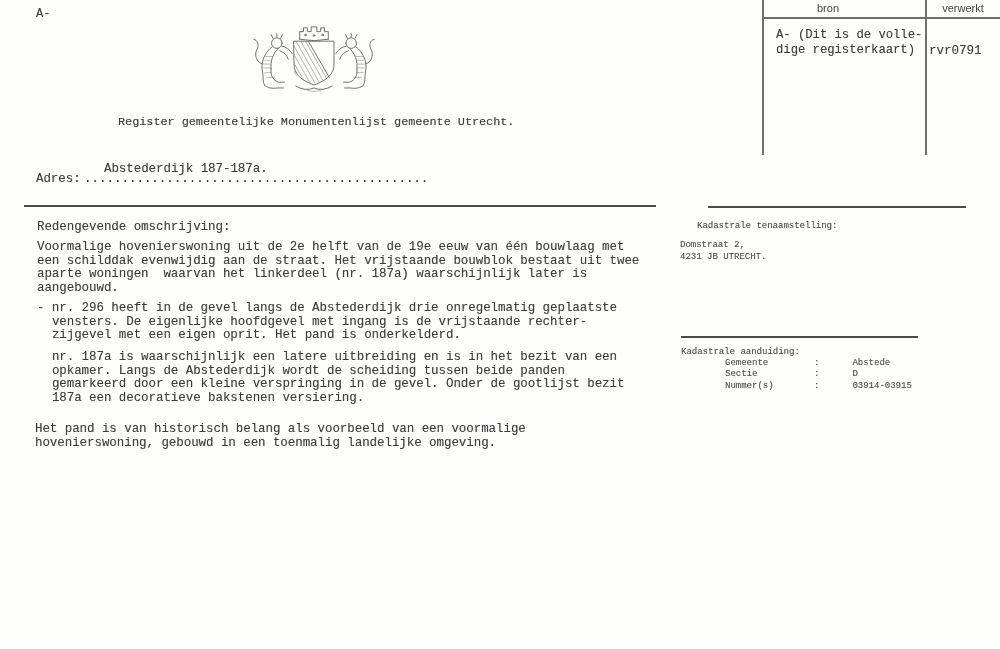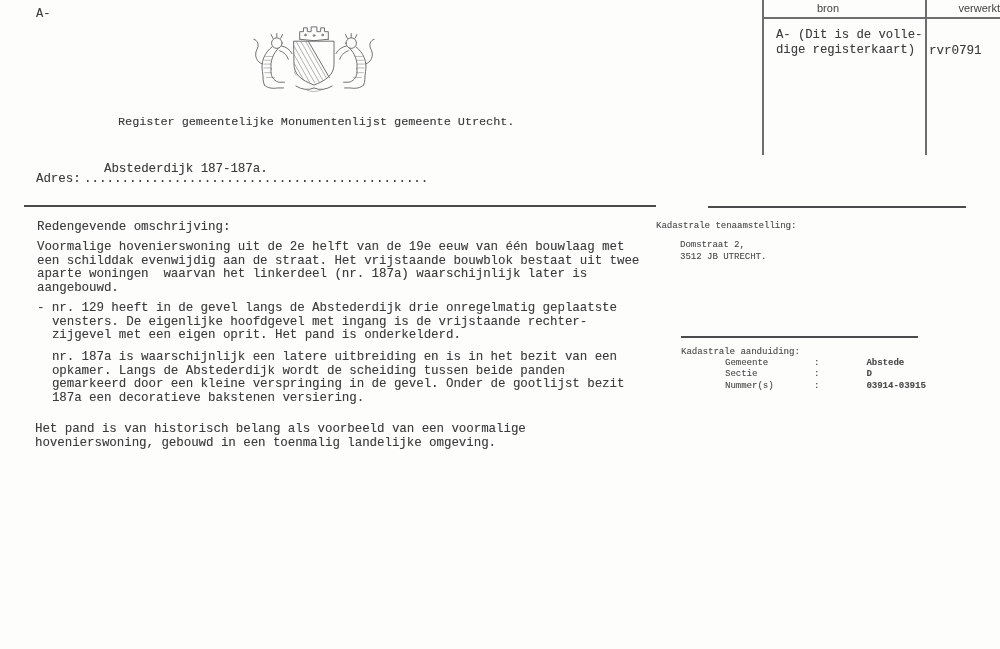--- a/index.html
+++ b/index.html
@@ -16,38 +16,38 @@
   }
   .sans { font-family:"Liberation Sans","DejaVu Sans",sans-serif; color:#3f3f3f; }
   .pre { white-space:pre-wrap; }
   .vline { width:1.5px; background:#6e6e6e; }
   .hline { height:1.5px; background:#6e6e6e; }
   .rule { background:#4b4b4b; }
   .body-text { font-size:12.4px; line-height:13.7px; }
   .small-text { font-size:9px; line-height:12px; color:#4e4e4e; }
   .aand-row { font-size:9px; line-height:11.4px; color:#4e4e4e; }
   .aand-label { display:inline-block; width:89px;margin-left:44px; }
-  .aand-value { margin-left:47px;font-weight:bold; }
+  .aand-value { margin-left:33px; }
   svg .ln { fill:none; stroke:#6a6a6a; stroke-width:1; stroke-linecap:round; stroke-linejoin:round; }
   svg .thin { fill:none; stroke:#7d7d7d; stroke-width:0.55; }
   svg .hatch { fill:none; stroke:#7a7a7a; stroke-width:0.6; }
 </style>
 </head>
 <body>
 
 <div class="page">
 
   <div class="abs mono" style="left:36px;top:7px;font-size:12px">A-</div>
 
   <div>
     <div class="abs vline" style="left:762px;top:0;height:155px"></div>
     <div class="abs vline" style="left:925px;top:0;height:155px"></div>
     <div class="abs hline" style="left:762px;top:17px;width:238px"></div>
     <div class="abs sans" style="left:763px;top:2px;width:130px;text-align:center;font-size:11px">bron</div>
-    <div class="abs sans" style="left:926px;top:2px;width:74px;text-align:right;font-size:11px">verwerkt</div>
+    <div class="abs sans" style="left:926px;top:2px;width:74px;text-align:center;font-size:11px">verwerkt</div>
     <div class="abs mono pre" style="left:776px;top:28px;font-size:12.2px;line-height:15px">A- (Dit is de volle-
 dige registerkaart)</div>
     <div class="abs mono" style="left:929px;top:44px;font-size:12.5px">rvr0791</div>
   </div>
 
   <svg class="abs" style="left:252px;top:22px" width="124" height="88" viewBox="0 0 130 92">
     <defs>
       <clipPath id="bendclip">
         <polygon points="44,20 59,20 81,58 73,62 65,66 53,61 44,54"></polygon>
       </clipPath>
@@ -102,34 +102,34 @@
 
   <div class="abs rule" style="left:24px;top:205px;width:632px;height:2px"></div>
   <div class="abs rule" style="left:708px;top:206px;width:258px;height:2px"></div>
   <div class="abs rule" style="left:681px;top:336px;width:237px;height:1.5px"></div>
 
   <div class="abs mono body-text" style="left:37px;top:221px">Redengevende omschrijving:</div>
   <div class="abs mono body-text pre" style="left:37px;top:241px">Voormalige hovenierswoning uit de 2e helft van de 19e eeuw van één bouwlaag met
 een schilddak evenwijdig aan de straat. Het vrijstaande bouwblok bestaat uit twee
 aparte woningen  waarvan het linkerdeel (nr. 187a) waarschijnlijk later is
 aangebouwd.</div>
-  <div class="abs mono body-text pre" style="left:37px;top:302px">- nr. 129 heeft in de gevel langs de Abstederdijk drie onregelmatig geplaatste
+  <div class="abs mono body-text pre" style="left:37px;top:302px">- nr. 296 heeft in de gevel langs de Abstederdijk drie onregelmatig geplaatste
   vensters. De eigenlijke hoofdgevel met ingang is de vrijstaande rechter-
   zijgevel met een eigen oprit. Het pand is onderkelderd.</div>
   <div class="abs mono body-text pre" style="left:37px;top:351px">  nr. 187a is waarschijnlijk een latere uitbreiding en is in het bezit van een
   opkamer. Langs de Abstederdijk wordt de scheiding tussen beide panden
   gemarkeerd door een kleine verspringing in de gevel. Onder de gootlijst bezit
   187a een decoratieve bakstenen versiering.</div>
   <div class="abs mono body-text pre" style="left:35px;top:423px">Het pand is van historisch belang als voorbeeld van een voormalige
 hovenierswoning, gebouwd in een toenmalig landelijke omgeving.</div>
 
-  <div class="abs mono small-text" style="left:656px;top:220px">Kadastrale tenaamstelling:</div>
+  <div class="abs mono small-text" style="left:697px;top:220px">Kadastrale tenaamstelling:</div>
   <div class="abs" style="left:680px;top:239px">
     <div class="mono small-text">Domstraat 2,</div>
-    <div class="mono small-text">3512 JB UTRECHT.</div>
+    <div class="mono small-text">4231 JB UTRECHT.</div>
   </div>
 
   <div class="abs mono aand-row" style="left:681px;top:347px">Kadastrale aanduiding:</div>
   <div class="abs" style="left:681px;top:358px">
     <div class="mono aand-row">
       <span class="aand-label">Gemeente</span><span>:</span><span class="aand-value">Abstede</span>
     </div>
     <div class="mono aand-row">
       <span class="aand-label">Sectie</span><span>:</span><span class="aand-value">D</span>
     </div>

